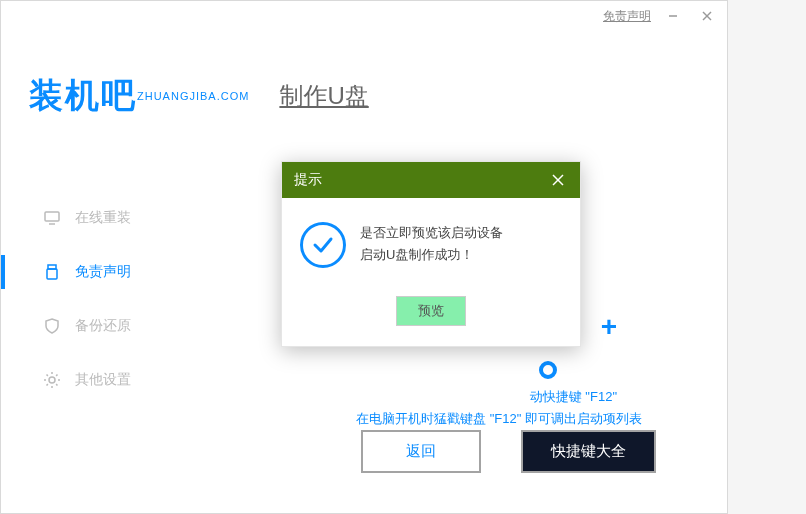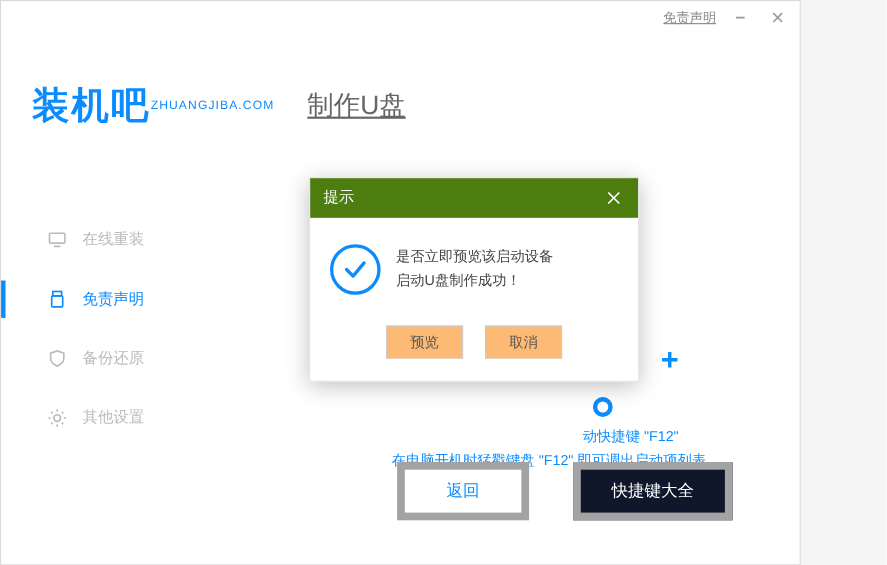--- a/index.html
+++ b/index.html
@@ -144,21 +144,21 @@
       bottom: 40px;
       left: 180px;
       display: flex;
       gap: 40px;
     }
     .btn {
       min-width: 120px;
       padding: 10px 28px;
       font-size: 15px;
       cursor: pointer;
-      border: 7px solid #a3a3a3;
+      border: 2px solid #a3a3a3;
       background: #fff;
       color: #0a8cff;
     }
     .btn.primary {
       background: #0f172a;
       color: #fff;
     }
     
     .dialog {
       position: absolute;
@@ -205,21 +205,21 @@
       display: flex;
       justify-content: center;
       gap: 20px;
       padding: 10px 0 20px 0;
     }
     .dlg-btn {
       min-width: 70px;
       padding: 5px 8px;
       font-size: 13px;
       border: 1px solid #ccc;
-      background: #fdba74;
+      background: #86efac;
       color: #555;
       cursor: pointer;
     }
   </style>
 </head>
 <body>
 
 <div class="window">
   <div class="titlebar">
     <span class="disclaimer-link">免责声明</span>
@@ -318,16 +318,15 @@
             <polyline points="5,13 11,19 21,7"></polyline>
           </svg>
       </div>
       <div class="dialog-text">
         <div>是否立即预览该启动设备</div>
         <div>启动U盘制作成功！</div>
       </div>
     </div>
     <div class="dialog-footer">
       <button class="dlg-btn">预览</button>
-      <button class="dlg-btn">取消</button>
     </div>
   </div>
 </div>
 
 </body></html>

